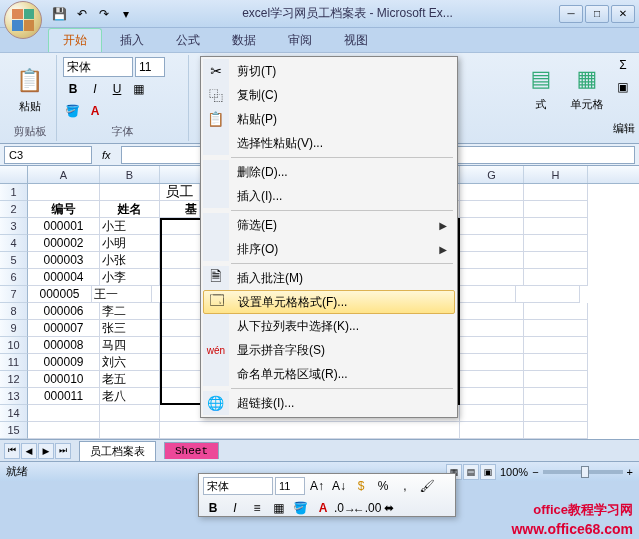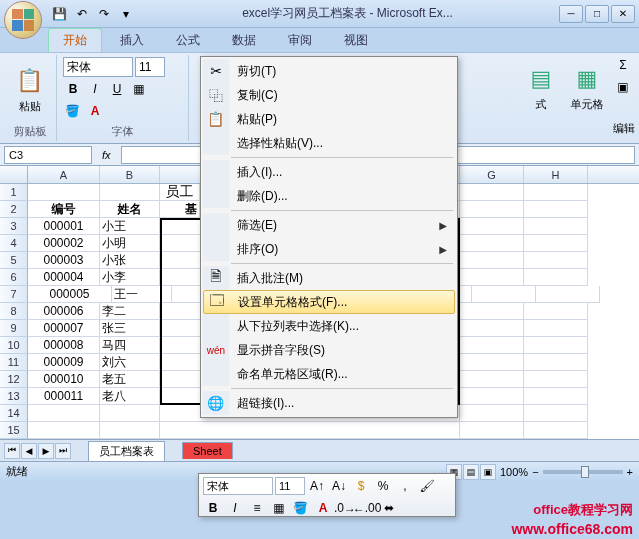--- a/index.html
+++ b/index.html
@@ -54,22 +54,22 @@
 .cell.header-cell { font-weight: bold; justify-content: center; }
 .selection-border { position: absolute; border: 2px solid #000; pointer-events: none; }
 
 .mini-toolbar { position: absolute; left: 198px; top: 473px; width: 258px; height: 44px; background: linear-gradient(#fdfdfd,#e8edf4); border: 1px solid #868686; box-shadow: 2px 2px 6px rgba(0,0,0,.25); z-index: 99; padding: 2px 4px; display: flex; flex-direction: column; gap: 2px; }
 .mini-row { display: flex; gap: 2px; align-items: center; }
 .mini-combo { height: 18px; border: 1px solid #a8b8cc; background: #fff; font-size: 11px; padding: 0 3px; display: flex; align-items: center; }
 
 .sheet-tabs { height: 22px; background: #d9e5f3; border-top: 1px solid #8fa8c4; display: flex; align-items: center; padding: 0 4px; font-size: 11px; }
 .nav-btns { display: flex; gap: 1px; }
 .nav-btn { width: 16px; height: 16px; background: #e8f0fa; border: 1px solid #a8c0dc; display: flex; align-items: center; justify-content: center; font-size: 9px; }
-.stab { padding: 2px 10px; background: #fff; border: 1px solid #8fa8c4; border-bottom: none; margin-left: 17px; }
-.stab.inactive { background: #ef4444; }
+.stab { padding: 2px 10px; background: #fff; border: 1px solid #8fa8c4; border-bottom: none; margin-left: 8px; font-family: Liberation Mono, monospace; }
+.stab.inactive { background: #ec4899; }
 
 .status-bar { height: 20px; background: linear-gradient(#d9e7f8,#bdd6f0); border-top: 1px solid #8fa8c4; display: flex; align-items: center; padding: 0 6px; font-size: 11px; justify-content: space-between; }
 .zoom-area { display: flex; align-items: center; gap: 4px; }
 .zoom-slider { width: 80px; height: 4px; background: #9eb6ce; position: relative; }
 .zoom-thumb { position: absolute; left: 38px; top: -4px; width: 8px; height: 12px; background: #e8f0fa; border: 1px solid #789; }
 
 .watermark { position: absolute; right: 6px; bottom: 2px; font-size: 14px; color: #d03; font-weight: bold; z-index: 200; }
 .watermark2 { position: absolute; right: 6px; bottom: 20px; font-size: 13px; color: #d03; font-weight: bold; z-index: 200; }
 .ribbon-right { position: absolute; right: 4px; top: 2px; display: flex; gap: 6px; }
 </style>
@@ -228,21 +228,21 @@
       <div class="row">
         <div class="row-h">6</div>
         <div class="cell center" style="width:72px">000004</div>
         <div class="cell" style="width:60px">小李</div>
         <div class="cell" style="width:300px"></div>
         <div class="cell" style="width:64px"></div>
         <div class="cell" style="width:64px"></div>
       </div>
       <div class="row">
         <div class="row-h">7</div>
-        <div class="cell center" style="width:84px">000005</div>
+        <div class="cell center" style="width:64px">000005</div>
         <div class="cell" style="width:60px">王一</div>
         <div class="cell" style="width:300px"></div>
         <div class="cell" style="width:64px"></div>
         <div class="cell" style="width:64px"></div>
       </div>
       <div class="row">
         <div class="row-h">8</div>
         <div class="cell center" style="width:72px">000006</div>
         <div class="cell" style="width:60px">李二</div>
         <div class="cell" style="width:300px"></div>
@@ -324,25 +324,25 @@
       <div class="menu-icon-slot">📋</div>
       <div class="menu-label">粘贴(P)</div>
     </div>
   <div class="menu-item">
       <div class="menu-icon-slot"></div>
       <div class="menu-label">选择性粘贴(V)...</div>
     </div>
   <div class="menu-sep"></div>
   <div class="menu-item">
       <div class="menu-icon-slot"></div>
+      <div class="menu-label">删除(D)...</div>
+    </div>
+  <div class="menu-item">
+      <div class="menu-icon-slot"></div>
       <div class="menu-label">插入(I)...</div>
-    </div>
-  <div class="menu-item">
-      <div class="menu-icon-slot"></div>
-      <div class="menu-label">删除(D)...</div>
     </div>
   <div class="menu-sep"></div>
   <div class="menu-item">
       <div class="menu-icon-slot"></div>
       <div class="menu-label">筛选(E)</div>
       <div class="submenu-arrow">▶</div>
     </div>
   <div class="menu-item">
       <div class="menu-icon-slot"></div>
       <div class="menu-label">排序(O)</div>

